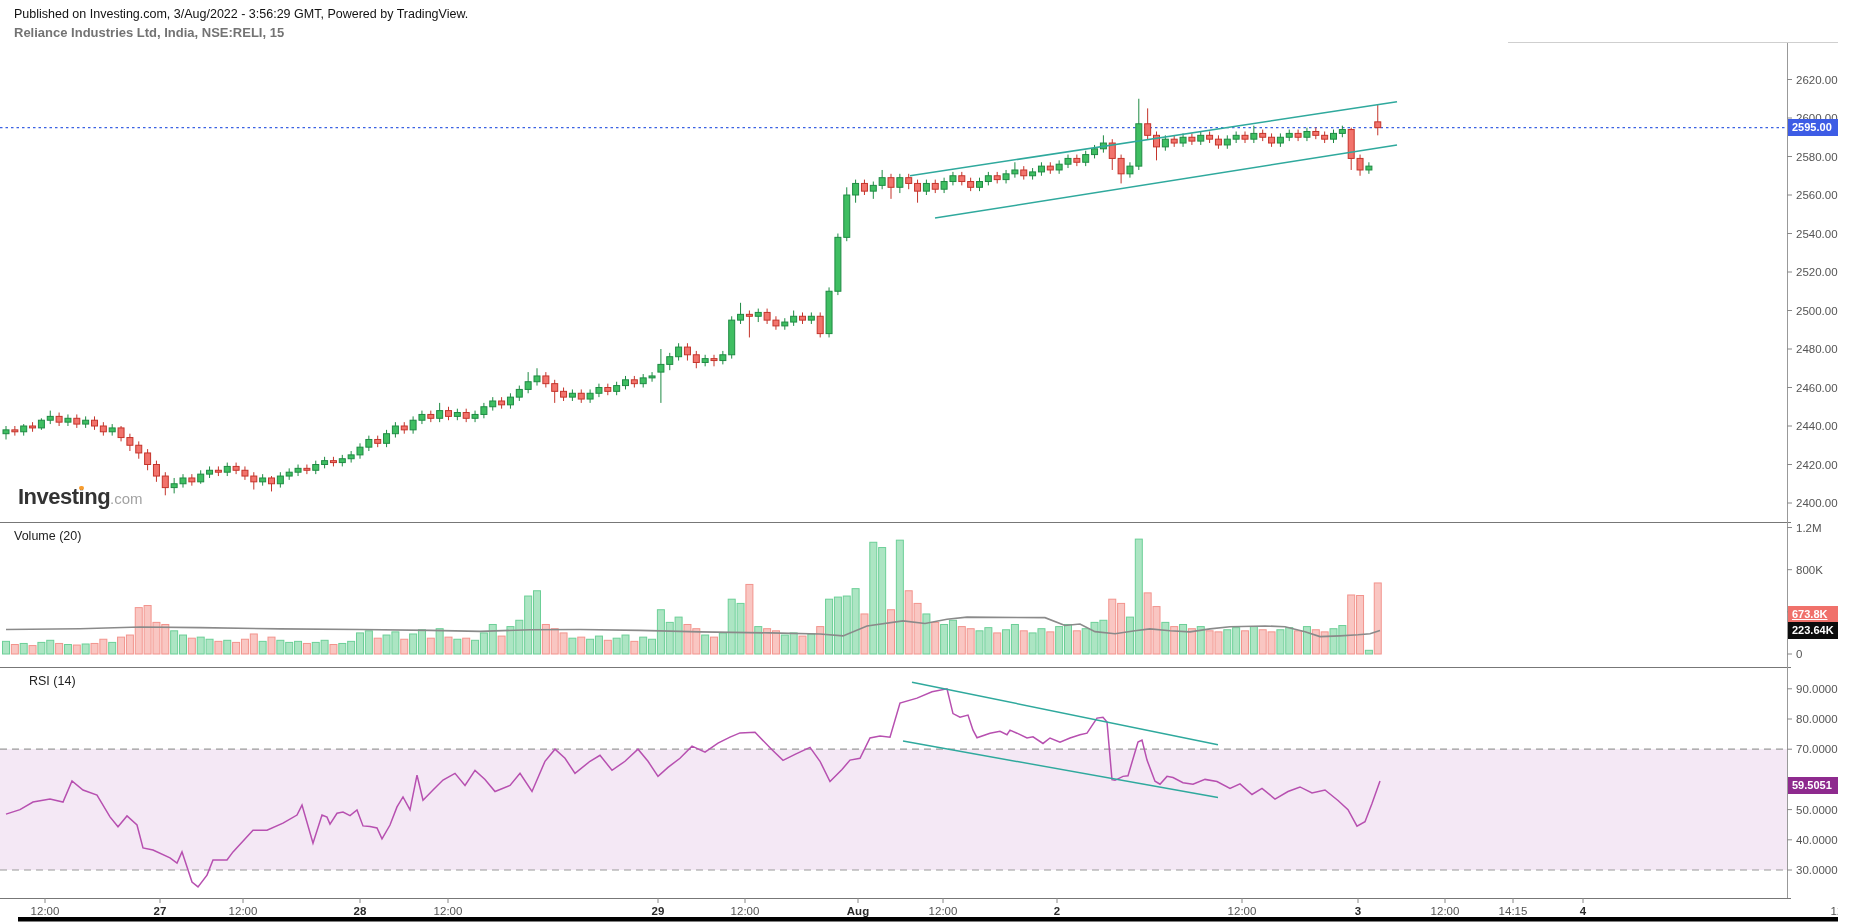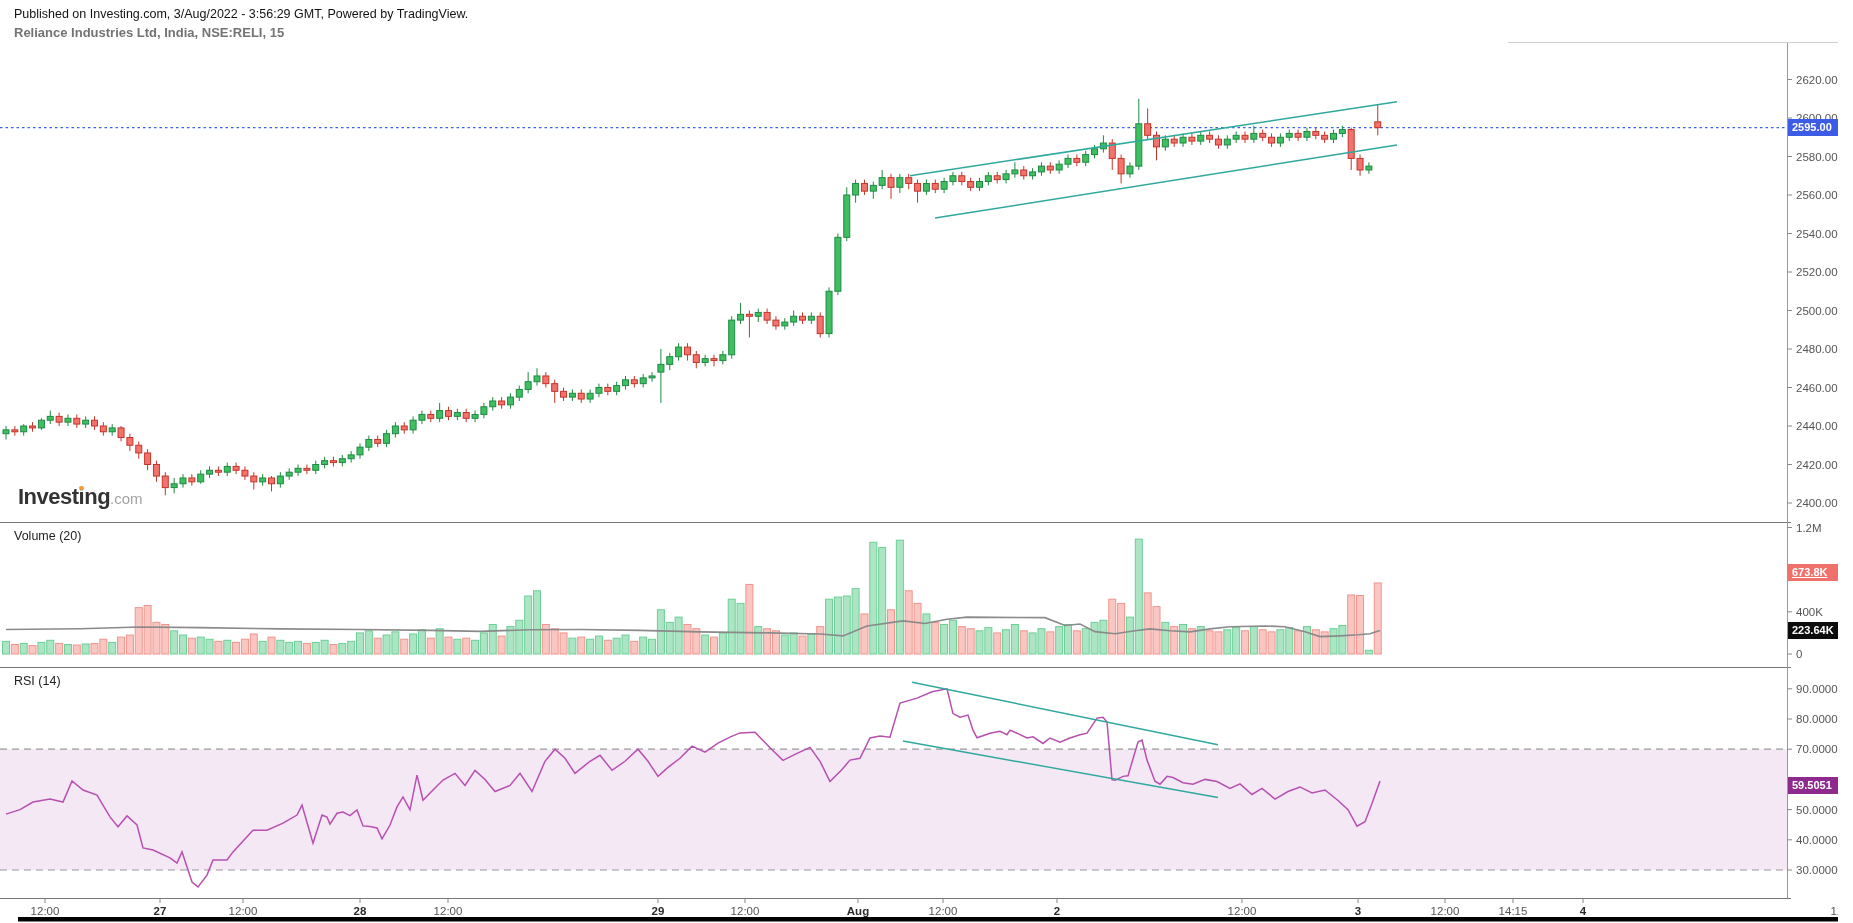--- a/index.html
+++ b/index.html
@@ -3,21 +3,21 @@
 <meta charset="utf-8">
 <style>
   html,body{margin:0;padding:0;background:#fff;}
   .root{position:relative;width:1838px;height:923px;background:#fff;overflow:hidden;
         font-family:"Liberation Sans","DejaVu Sans",sans-serif;}
   .hdr1{position:absolute;left:14px;top:7px;font-size:12.5px;color:#121212;}
   .hdr2{position:absolute;left:14px;top:25px;font-size:13px;font-weight:bold;color:#737373;}
   svg{position:absolute;left:0;top:0;}
   .panel-label{position:absolute;font-size:12.5px;color:#222;}
   .vol-label{left:14px;top:529px;}
-  .rsi-label{left:14px;top:674px;}
+  .rsi-label{left:29px;top:674px;}
   .badge{position:absolute;left:1788px;color:#fff;font-size:11px;font-weight:bold;
          padding:2px 18px 2px 4px;line-height:13px;white-space:nowrap;}
   .watermark{position:absolute;left:18px;top:484px;opacity:.92;}
   .wm-brand{font-size:22px;font-weight:bold;color:#222;letter-spacing:-0.5px;text-align:center;}
   .wm-i{position:relative;display:inline-block;}
   .wm-i::after{content:'';position:absolute;left:0.5px;top:1.5px;width:4.5px;height:4.5px;
                border-radius:50%;background:#F7941D;}
   .wm-suffix{font-size:15px;color:#9a9a9a;}
 </style>
 </head>
@@ -617,16 +617,16 @@
     </svg>
 
   <div class="watermark">
     <span class="wm-brand"><span>Invest</span><span class="wm-i">i</span><span>ng</span></span><span class="wm-suffix">.com</span>
   </div>
 
   <div class="panel-label vol-label">Volume (20)</div>
   <div class="panel-label rsi-label">RSI (14)</div>
 
   <div class="badge" id="price-badge" style="top: 119.125px; background: rgb(61, 92, 229);">2595.00</div>
-  <div class="badge" id="vol-badge" style="top: 564px; background: rgb(240, 113, 107); text-decoration: underline;">673.8K</div>
+  <div class="badge" id="vol-badge" style="top: 606px; background: rgb(240, 113, 107); text-decoration: underline;">673.8K</div>
   <div class="badge" id="vol-ma-badge" style="top: 621.928px; background: rgb(12, 12, 12);">223.64K</div>
   <div class="badge" id="rsi-badge" style="top: 777px; background: rgb(142, 42, 142);">59.5051</div>
 </div>
 
 </body></html>

